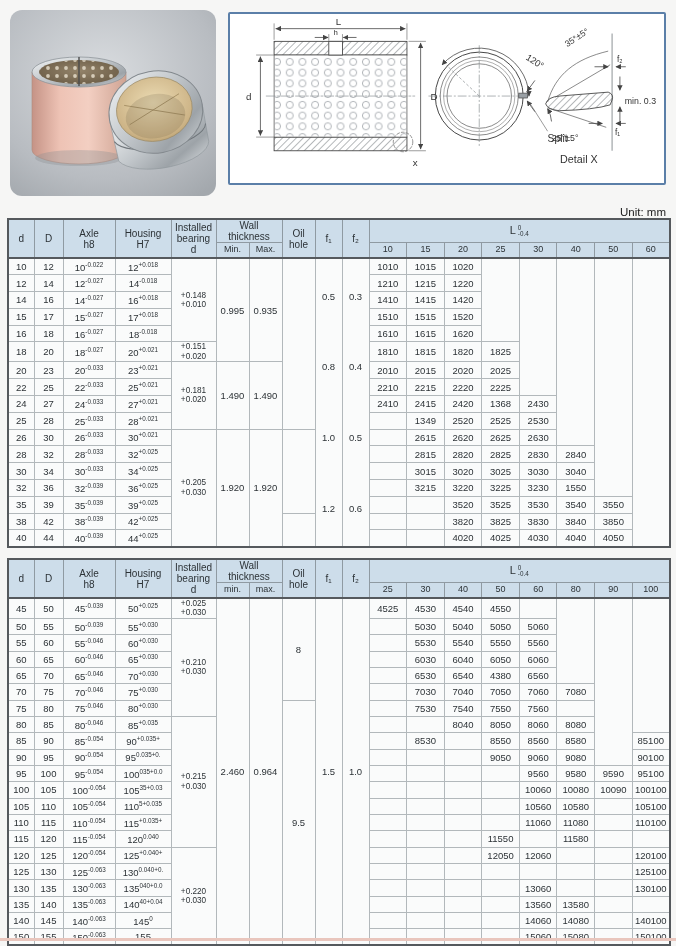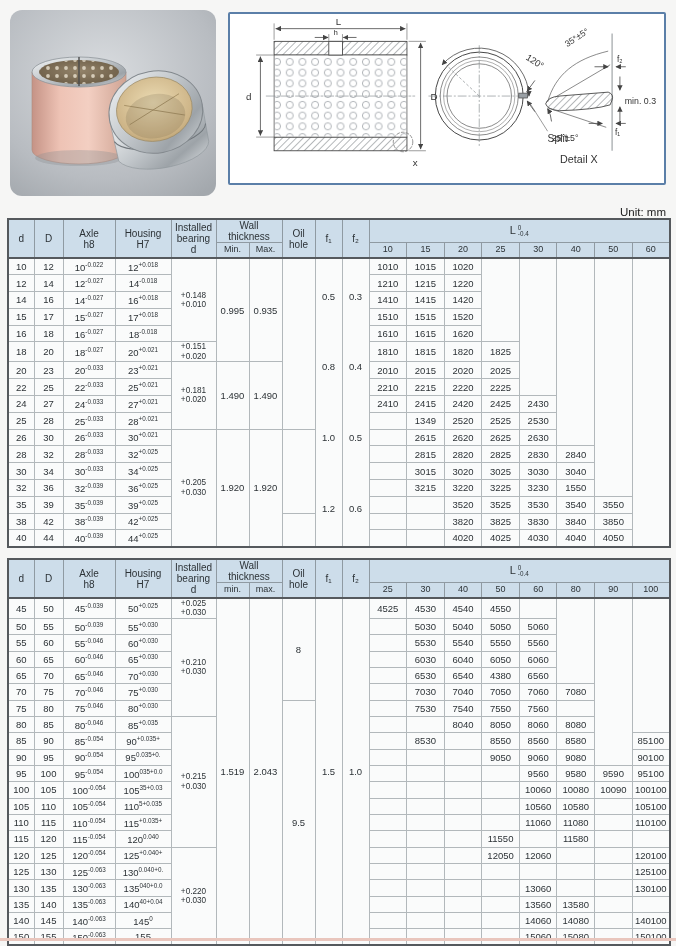--- a/index.html
+++ b/index.html
@@ -397,21 +397,21 @@
         <td class="nb"></td>
       </tr>
       <tr>
         <td>24</td>
         <td>27</td>
         <td class="tol"><span class="base">24</span><sup>-0.033</sup></td>
         <td class="tol"><span class="base">27</span><sup>+0.021</sup></td>
         <td>2410</td>
         <td>2415</td>
         <td>2420</td>
-        <td>2425</td>
+        <td>1368</td>
         <td>2430</td>
         <td class="nb"></td>
         <td class="nb"></td>
         <td class="nb"></td>
       </tr>
       <tr>
         <td>25</td>
         <td>28</td>
         <td class="tol"><span class="base">25</span><sup>-0.033</sup></td>
         <td class="tol"><span class="base">28</span><sup>+0.021</sup></td>
@@ -582,22 +582,22 @@
   <tbody>
       <tr>
         <td>45</td>
         <td>50</td>
         <td class="tol"><span class="base">45</span><sup>-0.039</sup></td>
         <td class="tol"><span class="base">50</span><sup>+0.025</sup></td>
         <td class="grp" rowspan="1">
           <div>+0.025</div>
           <div>+0.030</div>
         </td>
-        <td rowspan="21">1.519</td>
-        <td rowspan="21">2.043</td>
+        <td rowspan="21">2.460</td>
+        <td rowspan="21">0.964</td>
         <td rowspan="6">8</td>
         <td rowspan="21">
           <div class="fwrap">
             <div>1.5</div>
           </div>
         </td>
         <td rowspan="21">
           <div class="fwrap">
             <div>1.0</div>
           </div>

